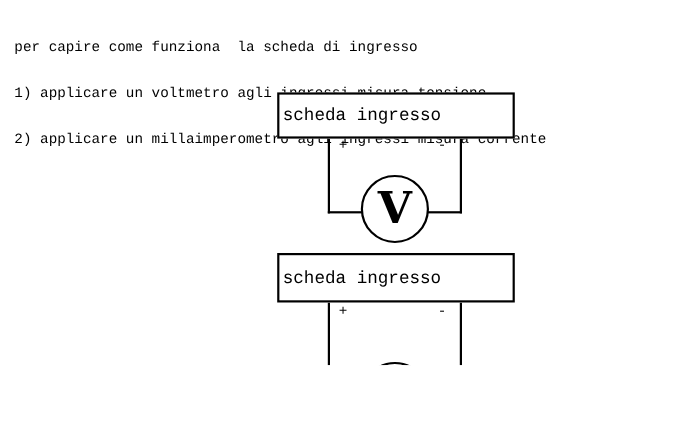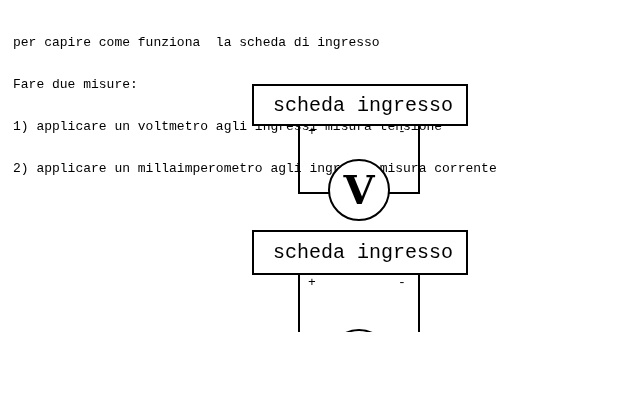--- a/index.html
+++ b/index.html
@@ -26,22 +26,22 @@
     width: 216px;
     border: 2px solid var(--line, #000000);
     box-sizing: border-box;
     background: var(--background, #ffffff);
     display: flex;
     align-items: center;
   }
   .box1 { top: 84px;  height: 42px; }
   .box2 { top: 230px; height: 45px; }
   .box-label {
-    font-size: 20px;
-    padding-left: 19px;
+    font-size: 16px;
+    padding-left: 3px;
     white-space: pre;
   }
   .term {
     position: absolute;
     font-size: 13px;
     line-height: 13px;
   }
   .t1-plus  { left: 308px; top: 125px; }
   .t1-minus { left: 398px; top: 125px; }
   .t2-plus  { left: 308px; top: 276px; }
@@ -76,21 +76,20 @@
     line-height: 1;
   }
 </style>
 </head>
 <body>
 
 <div class="canvas">
 
   <div class="intro">
     <div>per capire come funziona  la scheda di ingresso</div>
-    <div>Fare due misure:</div>
     <div>1) applicare un voltmetro agli ingressi misura tensione</div>
     <div>2) applicare un millaimperometro agli ingressi misura corrente</div>
   </div>
 
   <div class="wire w1-left-v"></div>
   <div class="wire w1-left-h"></div>
   <div class="wire w1-right-v"></div>
   <div class="wire w1-right-h"></div>
 
   <div class="box box1">

